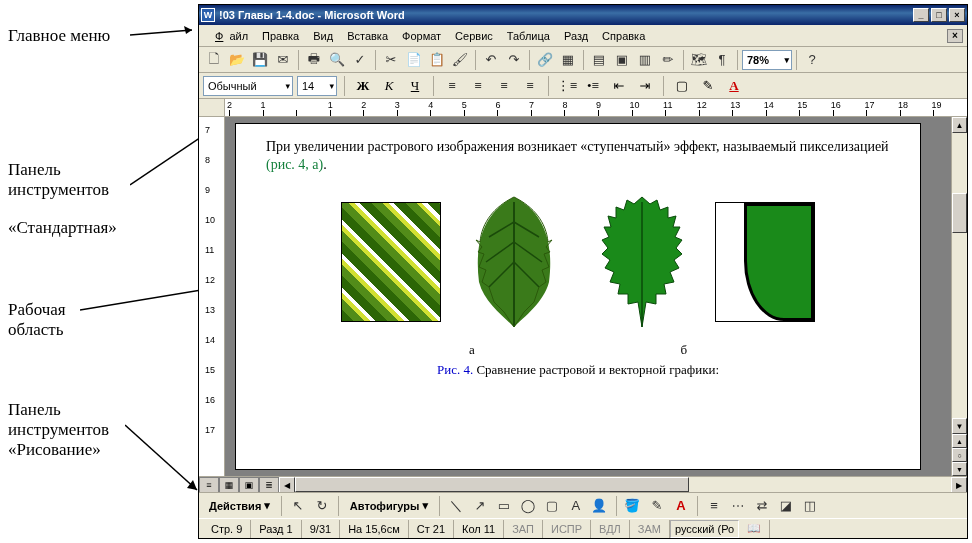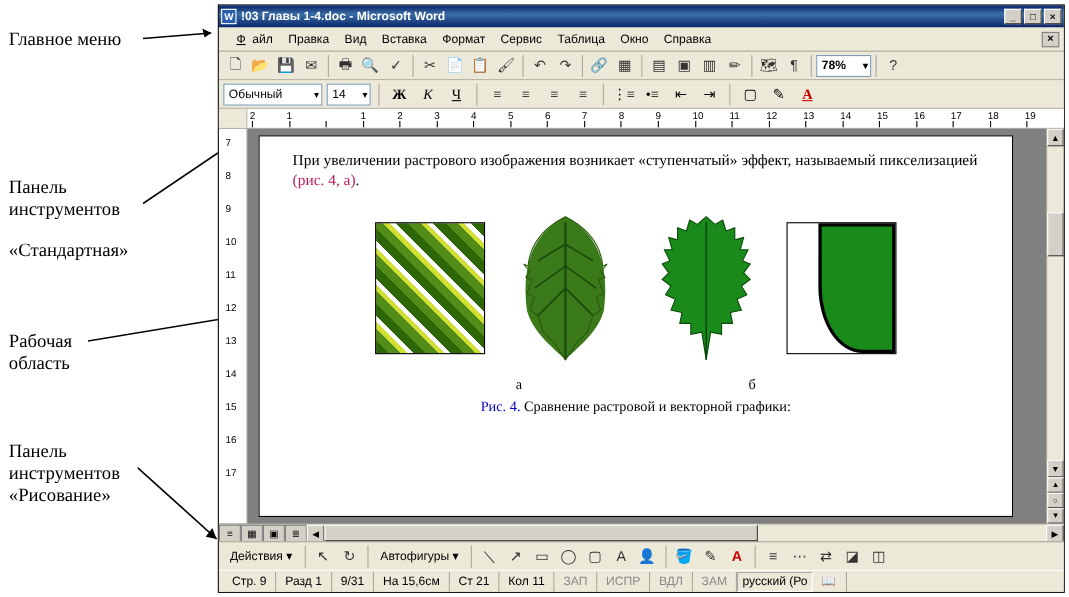--- a/index.html
+++ b/index.html
@@ -36,21 +36,21 @@
 .h-ruler { flex:1; background:#fff; position:relative; overflow:hidden; font-size:9px; color:#000; display:flex; align-items:flex-end; padding-left:4px; }
 .h-ruler .tick { width:36px; border-left:1px solid #000; height:6px; position:relative; }
 .h-ruler .tick span { position:absolute; top:-10px; left:-3px; }
 
 .work-area { flex:1; display:flex; background:#808080; overflow:hidden; position:relative; }
 .v-ruler { width:26px; background:#fff; border-right:1px solid #aca899; position:relative; font-size:9px; }
 .v-ruler .vt { position:absolute; left:6px; }
 .page-scroll { flex:1; background:#808080; overflow:hidden; position:relative; }
 .page { position:absolute; left:10px; top:6px; right:30px; bottom:6px; background:#fff; border:1px solid #000; padding: 14px 30px; font-family:"Times New Roman", serif; font-size:14px; color:#000; overflow:hidden; }
 .page p { margin-bottom:6px; line-height:1.3; }
-.link { color:#be185d; }
+.link { color:#15803d; }
 .fig-row { display:flex; justify-content:center; align-items:center; gap:18px; margin:18px 0 10px; }
 .leaf { width:110px; height:140px; display:flex; align-items:center; justify-content:center; }
 .leaf svg { width:100%; height:100%; }
 .pixelated { border:1px solid #000; width:100px; height:120px; background: 
   repeating-linear-gradient(45deg, #3a6a1a 0 8px, #5a8a2a 8px 16px, #c4d040 16px 20px, #fff 20px 24px);
   filter: contrast(1.2);
   image-rendering: pixelated;
 }
 .vector-shape { border:1px solid #000; width:100px; height:120px; position:relative; background:#fff; }
 .vector-shape .blob { position:absolute; right:0; top:0; bottom:0; width:70px; background:#1a8a1a; border:3px solid #000; border-radius: 0 0 0 40px / 0 0 0 60px; }
@@ -66,21 +66,21 @@
 
 .view-row { height:16px; display:flex; background:#ece9d8; border-top:1px solid #aca899; }
 .view-buttons { display:flex; }
 .view-buttons .vb { width:20px; height:16px; background:#d4d0c8; border:1px solid #808080; font-size:9px; display:flex;align-items:center;justify-content:center; }
 .h-scroll { flex:1; display:flex; background:#ece9d8; }
 .h-scroll .sbtn { width:16px; height:16px; }
 .h-scroll .track { flex:1; position:relative; }
 .h-scroll .hthumb { position:absolute; left:0; width:60%; top:0; bottom:0; background:#d4d0c8; border:1px solid #fff; border-right-color:#404040; border-bottom-color:#404040; }
 
 .draw-bar { height:26px; background:#ece9d8; display:flex; align-items:center; padding:0 4px; gap:2px; border-top:1px solid #aca899; font-size:11px; }
-.draw-btn { padding:2px 6px; display:flex; align-items:center; gap:3px; }
+.draw-btn { padding:2px 6px; display:flex; align-items:center; gap:3px;font-weight:bold; }
 
 .statusbar { height:20px; background:#ece9d8; border-top:1px solid #fff; display:flex; align-items:center; font-size:11px; padding:0 4px; gap:0; }
 .statusbar .cell { padding:0 8px; border-right:1px solid #aca899; height:18px; display:flex; align-items:center; }
 .statusbar .dim { color:#888; }
 .statusbar .lang { border:1px inset #fff; padding:0 4px; }
 
 </style>
 </head>
 <body>
 
@@ -125,21 +125,21 @@
   </div>
 
   <div class="menubar">
     <span><span style="text-decoration:underline">Ф</span>айл</span>
     <span>Правка</span>
     <span>Вид</span>
     <span>Вставка</span>
     <span>Формат</span>
     <span>Сервис</span>
     <span>Таблица</span>
-    <span>Окно</span>
+    <span>Разд</span>
     <span>Справка</span>
     <div class="close-doc">×</div>
   </div>
 
   <div class="toolbar">
     <div class="tbtn">🗋</div>
     <div class="tbtn">📂</div>
     <div class="tbtn">💾</div>
     <div class="tbtn">✉</div>
     <div class="sep"></div>

